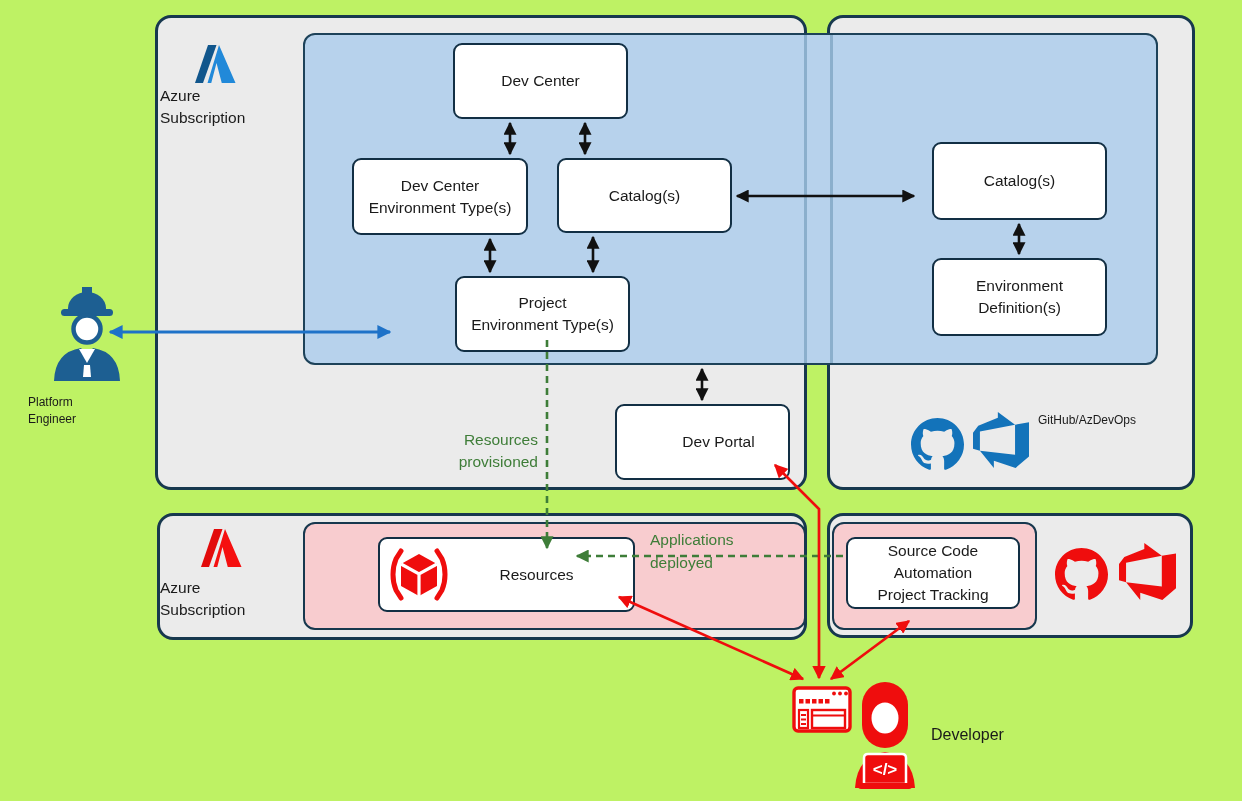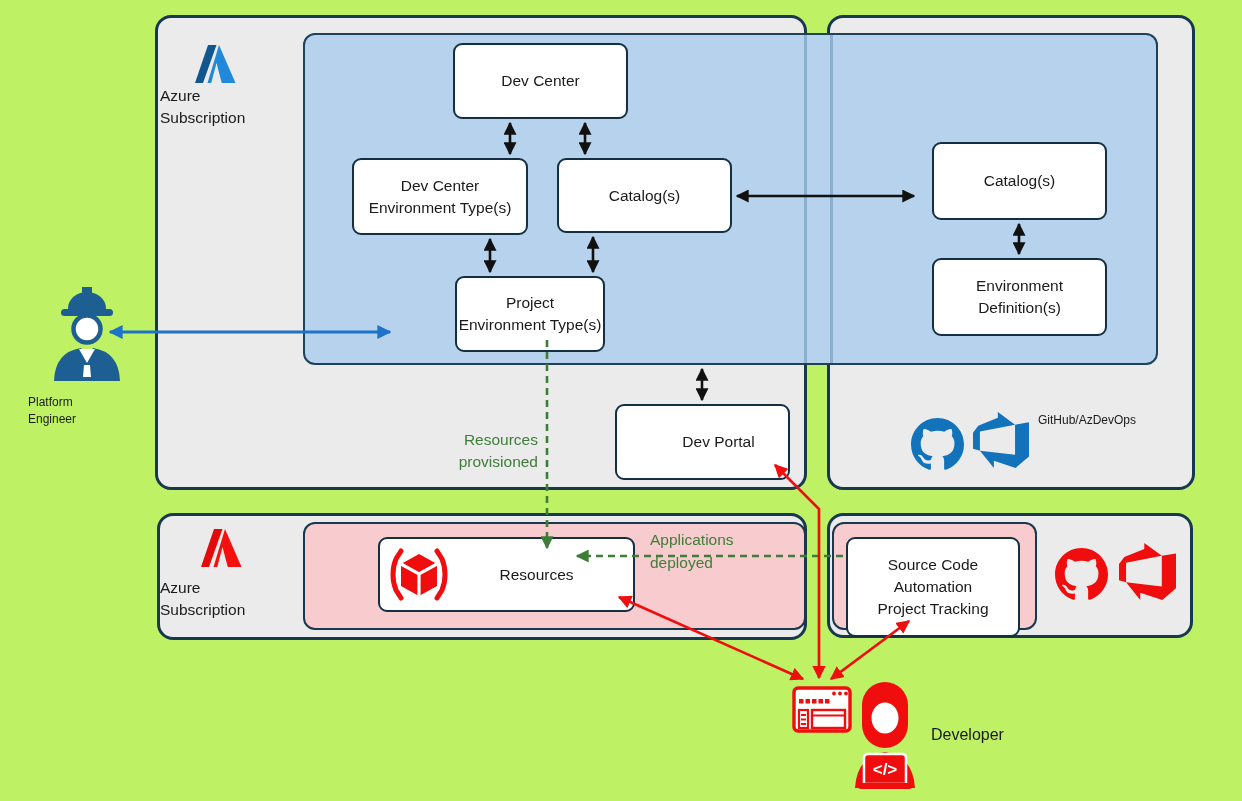--- a/index.html
+++ b/index.html
@@ -50,30 +50,30 @@
   <div class="seam" style="left:804px;top:35px;height:328px;"></div>
   <div class="seam" style="left:830px;top:35px;height:328px;"></div>
 
   <div class="panel-pink" style="left:303px;top:522px;width:503px;height:108px;"></div>
   <div class="panel-pink" style="left:832px;top:522px;width:205px;height:108px;"></div>
 
   <div class="node" style="left:453px;top:43px;width:175px;height:76px;">Dev Center</div>
   <div class="node" style="left:352px;top:158px;width:176px;height:77px;">Dev Center
 Environment Type(s)</div>
   <div class="node" style="left:557px;top:158px;width:175px;height:75px;">Catalog(s)</div>
-  <div class="node" style="left:455px;top:276px;width:150px;height:76px;">Project
+  <div class="node" style="left:455px;top:276px;width:175px;height:76px;">Project
 Environment Type(s)</div>
   <div class="node" style="left:615px;top:404px;width:175px;height:76px;padding-left:32px;">Dev Portal</div>
   <div class="node" style="left:932px;top:142px;width:175px;height:78px;">Catalog(s)</div>
   <div class="node" style="left:932px;top:258px;width:175px;height:78px;">Environment
 Definition(s)</div>
   <div class="node" style="left:378px;top:537px;width:257px;height:75px;padding-left:60px;">
     <span>Resources</span>
   </div>
-  <div class="node" style="left:846px;top:537px;width:174px;height:100px;">Source Code
+  <div class="node" style="left:846px;top:537px;width:174px;height:72px;">Source Code
 Automation
 Project Tracking</div>
 
   <div class="lbl center" style="left:160px;top:85px;width:125px;">Azure
 Subscription</div>
   <div class="lbl center" style="left:160px;top:577px;width:125px;">Azure
 Subscription</div>
   <div class="lbl" style="left:1038px;top:412px;width:150px;font-size:12px;">GitHub/AzDevOps</div>
   <div class="lbl center" style="left:28px;top:394px;width:118px;font-size:12px;">Platform
 Engineer</div>

